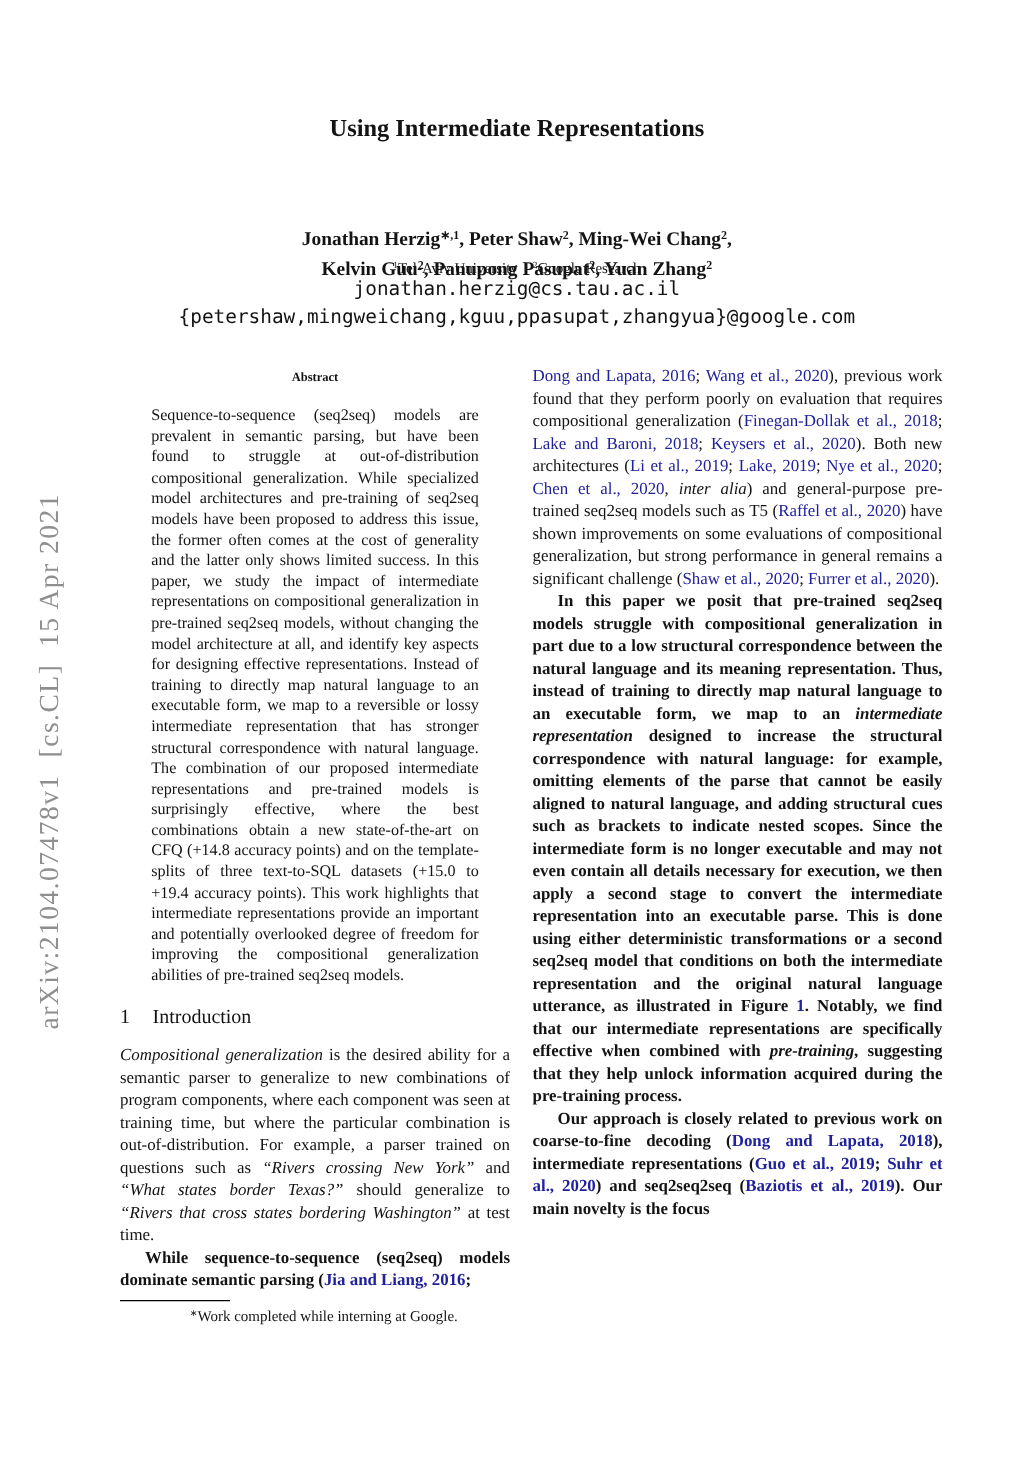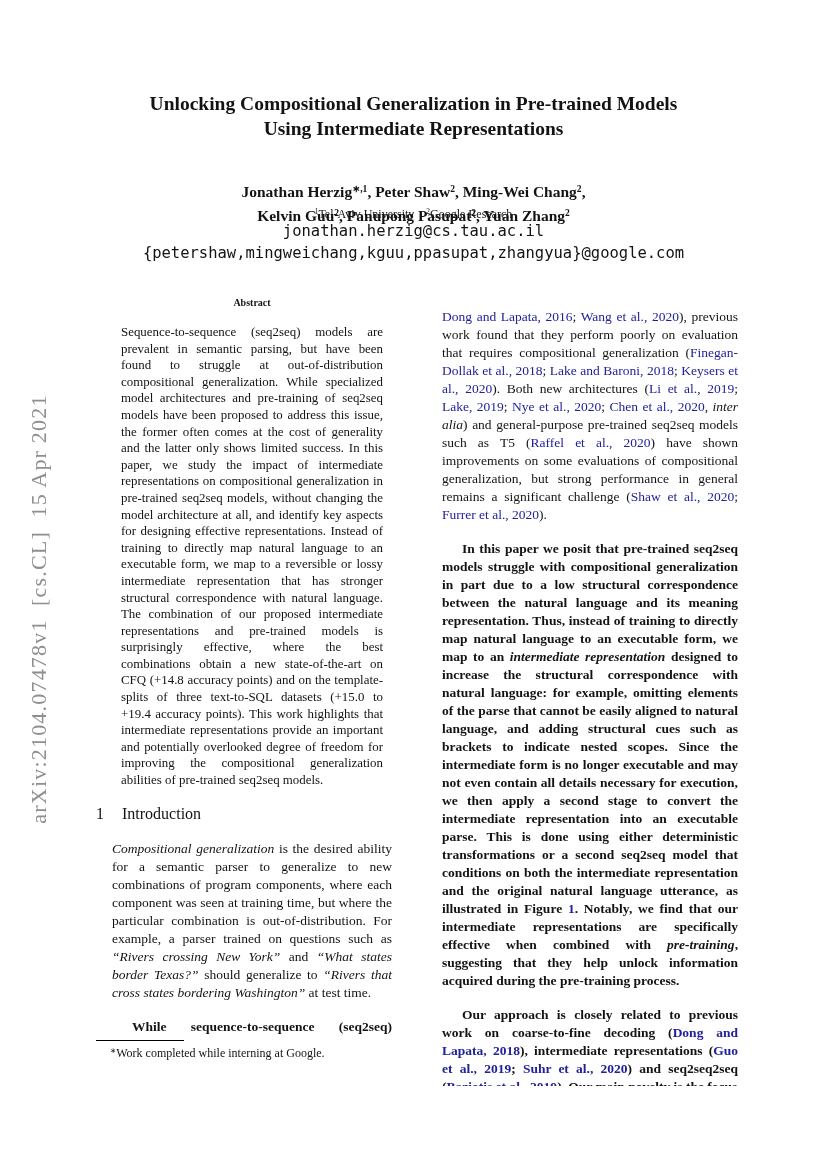--- a/index.html
+++ b/index.html
@@ -49,43 +49,42 @@
     margin:2px 0 12px 0;
   }
   .abstract-text {
     font-size:12.9px; line-height:16.6px; text-align:justify;
   }
   .section-head {
     font-weight:normal; font-size:16px; line-height:20px;
     margin:15px 0 11px 0; text-align:left;
   }
   .section-head .sec-num { margin-right:18px; }
-  p.body-par { margin:16px; }
+  p.body-par { margin:0; }
   p.indent { text-indent:20px;font-weight:bold; }
   
   .footnote {
     position:absolute; left:96px; top:1040px; width:312px;
-    background:#ffffff; font-size:12px; line-height:15px; text-align:left;
+    background:#ffffff; font-size:12px; line-height:15px; text-align:center;
   }
   .footnote-rule {
     width:88px; border-top:1.2px solid #000; height:0; margin-bottom:5px;
   }
   .footnote-text { padding-left:14px; }
   
   .seg-cite { color:var(--cite); }
   .seg-i { font-style:italic; }
   .seg-sup { font-size:62%; position:relative; top:-0.55em; }
 </style>
 </head>
 <body>
 
 <div class="arxiv-stamp">arXiv:2104.07478v1  [cs.CL]  15 Apr 2021</div>
 
 <div class="page-title">
-  <div>Unlocking Compositional Generalization in Pre-trained Models</div>
   <div>Using Intermediate Representations</div>
 </div>
 
 <div class="authors">
   <div><span>Jonathan Herzig</span><span class="seg-sup">∗,1</span><span>, Peter Shaw</span><span class="seg-sup">2</span><span>, Ming-Wei Chang</span><span class="seg-sup">2</span><span>,</span></div>
   <div><span>Kelvin Guu</span><span class="seg-sup">2</span><span>, Panupong Pasupat</span><span class="seg-sup">2</span><span>, Yuan Zhang</span><span class="seg-sup">2</span></div>
 </div>
 
 <div class="affils"><span class="seg-sup">1</span><span>Tel-Aviv University</span><span>    </span><span class="seg-sup">2</span><span>Google Research</span></div>
 

